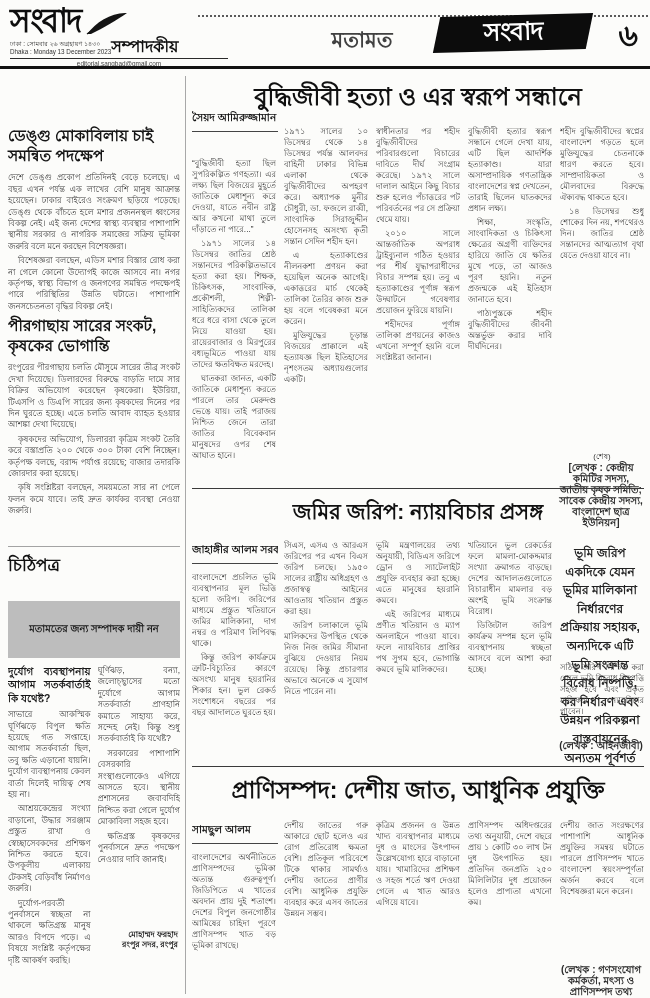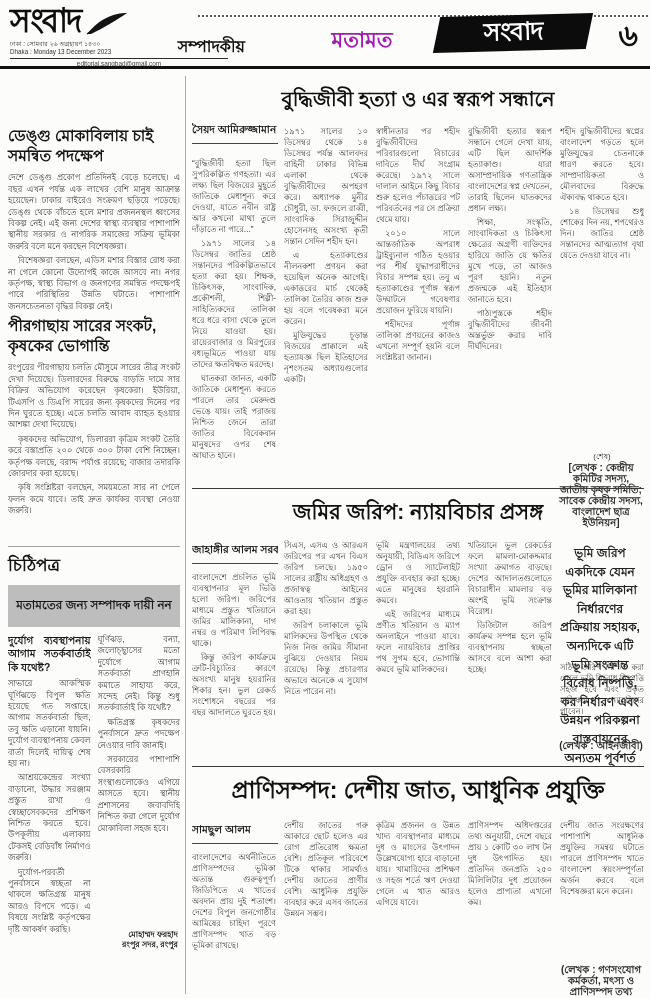--- a/index.html
+++ b/index.html
@@ -3,75 +3,75 @@
 <meta charset="utf-8">
 <style>
   html,body{margin:0;padding:0;}
   body{width:650px;height:998px;background:#e9e9e7;}
   .page{position:relative;width:650px;height:998px;background:#fcfcfa;overflow:hidden;
         font-family:"Liberation Sans","DejaVu Sans",sans-serif;color:#2e2e2e;}
   
   .masthead{position:absolute;left:10px;top:6px;width:235px;}
   .logo-row{display:flex;align-items:flex-end;gap:4px;}
   .logo{font-size:31px;font-weight:900;letter-spacing:-2px;color:#0d0d0d;line-height:30px;transform:scaleY(1.08);}
-  .meta-row{display:flex;align-items:flex-end;gap:6px;margin-top:2px;justify-content:space-between;}
+  .meta-row{display:flex;align-items:flex-end;gap:0;margin-top:2px;}
   .datelines{display:flex;flex-direction:column;gap:1px;}
   .dateline{font-size:6.3px;color:#333;line-height:7px;white-space:nowrap;}
   .editorial{font-size:16px;font-weight:800;color:#101010;line-height:17px;}
   .mast-rule{border-top:1.6px solid #2a2a2a;margin-top:3px;width:218px;}
   .email{font-size:6.4px;color:#444;text-align:center;width:218px;margin-top:1px;}
   .section-title{position:absolute;left:292px;top:24px;width:140px;text-align:center;
-                 font-size:21px;font-weight:700;color:#a21caf;}
+                 font-size:21px;font-weight:700;color:#404040;}
   .dotted-line{position:absolute;left:198px;right:2px;top:15px;border-top:2px dotted #5a5a5a;height:0;}
   .logo-box{position:absolute;left:437px;top:15px;width:152px;height:36px;background:#0c0c0c;
             transform:skewX(-13deg) rotate(-1.5deg);display:flex;align-items:center;justify-content:center;}
   .logo-box span{transform:skewX(13deg);color:#fff;font-size:25px;font-weight:900;letter-spacing:-1px;}
   .page-number{position:absolute;right:12px;top:12px;font-size:30px;font-weight:800;color:#101010;}
   .header-rule{position:absolute;left:0;right:0;top:66px;height:3px;background:#111;}
   .vrule{position:absolute;left:185px;top:76px;bottom:4px;width:1px;background:#a8a8a8;}
   
   .rail{position:absolute;left:8px;top:78px;width:172px;height:914px;}
   .rail-article{position:absolute;left:0;width:172px;}
   .rail-hl{font-size:15.5px;font-weight:800;color:#151515;line-height:1.3;}
   .rail-body{margin-top:6px;overflow:hidden;text-align:justify;}
   .rail-body p,.let-col p{font-size:8.3px;line-height:11.4px;margin:0 0 3px 0;color:#3d3d3d;text-indent:10px;}
   .rail-body p.fp,.let-col p.fp{text-indent:0;}
   #l1{top:0;height:212px;margin-top:48px;} #l2{top:218px;height:244px;margin-top:20px;}
   
   #letters{top:468px;height:446px;border-top:1px solid #a3a3a3;padding-top:5px;}
   .letters-hl{font-size:17px;font-weight:800;color:#111;}
-  .disclaimer{margin-top:5px;background:#bdbdbd;color:#1c1c1c;font-size:12px;font-weight:700;
-              text-align:center;padding:11px 2px;}
+  .disclaimer{margin-top:21px;background:#bdbdbd;color:#1c1c1c;font-size:10px;font-weight:700;
+              text-align:center;padding:20px 2px;}
   .letters-cols{display:flex;gap:7px;margin-top:7px;height:330px;}
   .let-col{flex:1;overflow:hidden;text-align:justify;}
   .letter-title{font-size:10.3px;font-weight:800;color:#161616;line-height:1.3;margin-bottom:4px;}
   .let-sign{position:absolute;right:2px;bottom:48px;width:90px;text-align:right;}
   .let-sign div{font-size:8px;font-weight:700;color:#222;line-height:10px;}
   
   .main{position:absolute;left:192px;top:78px;width:452px;height:912px;}
   .article{position:absolute;left:0;width:452px;}
   #m1{top:0;height:410px;} #m2{top:418px;height:268px;} #m3{top:694px;height:218px;}
   .divider{position:absolute;left:0;width:452px;height:0;border-top:1.4px solid #3a3a3a;}
   #div1{top:410px;} #div2{top:688px;}
   .art-hl{text-align:center;font-weight:800;color:#101010;}
-  #m1 .art-hl{font-size:20px;margin-top:6px;} #m2 .art-hl{font-size:21px;} #m3 .art-hl{font-size:23px;}
+  #m1 .art-hl{font-size:24px;margin-top:0;} #m2 .art-hl{font-size:21px;} #m3 .art-hl{font-size:23px;}
   .cols{position:absolute;left:0;display:flex;gap:8px;}
   #m1 .cols{top:48px;height:356px;width:452px;}
   #m2 .cols{top:44px;height:220px;width:452px;}
   #m3 .cols{top:48px;height:166px;width:452px;}
   .col{flex:1;overflow:hidden;text-align:justify;}
   .col p{font-size:8.2px;line-height:11px;margin:0 0 3px 0;color:#3e3e3e;text-indent:9px;}
   .col p.fp{text-indent:0;}
   .cols .col:first-child{padding-top:32px;}
   #m1 .cols .col:last-child{height:calc(100% - 40px);}
   #m2 .cols .col:last-child{padding-top:122px;height:calc(100% - 150px);}
   #m3 .cols .col:last-child{height:calc(100% - 30px);}
   .byline{position:absolute;left:0;width:86px;font-size:10.5px;font-weight:800;color:#151515;
           border-bottom:1.2px solid #444;padding-bottom:4px;white-space:nowrap;overflow:hidden;}
-  #m1 .byline{top:44px;} #m2 .byline{top:46px;} #m3 .byline{top:50px;}
+  #m1 .byline{top:32px;} #m2 .byline{top:46px;} #m3 .byline{top:50px;}
   .pullquote{position:absolute;right:0;width:88px;font-size:12px;font-weight:700;line-height:1.55;
              text-align:center;color:#222;}
   #m2 .pullquote{top:48px;margin-left:28px;}
   .ending{position:absolute;right:0;width:84px;text-align:center;font-size:7.8px;color:#333;}
   #m1 .ending{top:372px;}
   .credit{position:absolute;right:0;width:86px;text-align:center;font-size:10px;font-weight:700;
           color:#2b2b2b;line-height:11px;}
   #m1 .credit{top:384px;} #m2 .credit{top:244px;} #m3 .credit{top:192px;}
   .quill{flex:0 0 auto;}
 </style>
@@ -138,22 +138,22 @@
           <div class="letter-title">দুর্যোগ ব্যবস্থাপনায় আগাম সতর্কবার্তাই কি যথেষ্ট?</div>
           <div>
               <p class="fp">সাভারে আকস্মিক ঘূর্ণিঝড়ে বিপুল ক্ষতি হয়েছে গত সপ্তাহে। আগাম সতর্কবার্তা ছিল, তবু ক্ষতি এড়ানো যায়নি। দুর্যোগ ব্যবস্থাপনায় কেবল বার্তা দিলেই দায়িত্ব শেষ হয় না।</p>
               <p>আশ্রয়কেন্দ্রের সংখ্যা বাড়ানো, উদ্ধার সরঞ্জাম প্রস্তুত রাখা ও স্বেচ্ছাসেবকদের প্রশিক্ষণ নিশ্চিত করতে হবে। উপকূলীয় এলাকায় টেকসই বেড়িবাঁধ নির্মাণও জরুরি।</p>
               <p>দুর্যোগ-পরবর্তী পুনর্বাসনে স্বচ্ছতা না থাকলে ক্ষতিগ্রস্ত মানুষ আরও বিপদে পড়ে। এ বিষয়ে সংশ্লিষ্ট কর্তৃপক্ষের দৃষ্টি আকর্ষণ করছি।</p>
             </div>
         </div>
         <div class="let-col">
           <div>
               <p class="fp">ঘূর্ণিঝড়, বন্যা, জলোচ্ছ্বাসের মতো দুর্যোগে আগাম সতর্কবার্তা প্রাণহানি কমাতে সাহায্য করে, সন্দেহ নেই। কিন্তু শুধু সতর্কবার্তাই কি যথেষ্ট?</p>
+              <p>সরকারের পাশাপাশি বেসরকারি সংস্থাগুলোকেও এগিয়ে আসতে হবে। স্থানীয় প্রশাসনের জবাবদিহি নিশ্চিত করা গেলে দুর্যোগ মোকাবিলা সহজ হবে।</p>
               <p>ক্ষতিগ্রস্ত কৃষকদের পুনর্বাসনে দ্রুত পদক্ষেপ নেওয়ার দাবি জানাই।</p>
-              <p>সরকারের পাশাপাশি বেসরকারি সংস্থাগুলোকেও এগিয়ে আসতে হবে। স্থানীয় প্রশাসনের জবাবদিহি নিশ্চিত করা গেলে দুর্যোগ মোকাবিলা সহজ হবে।</p>
             </div>
         </div>
       </div>
       <div class="let-sign">
         <div>মোহাম্মদ ফরহাদ</div>
         <div>রংপুর সদর, রংপুর</div>
       </div>
     </div>
   </div>
 

